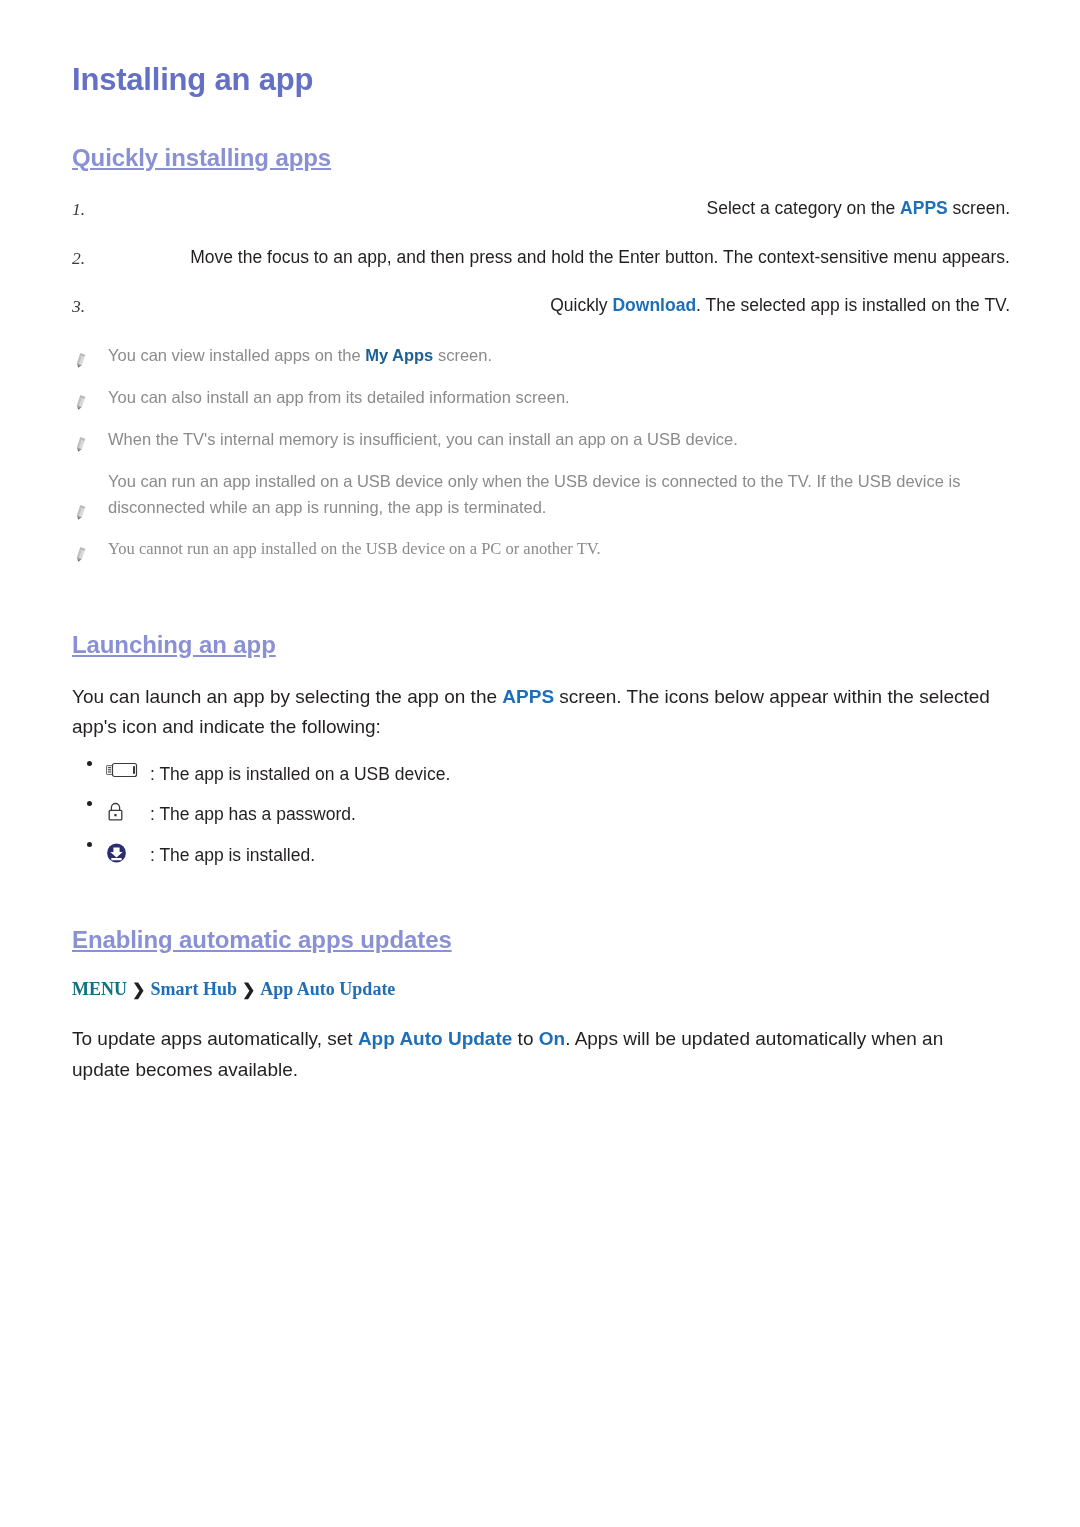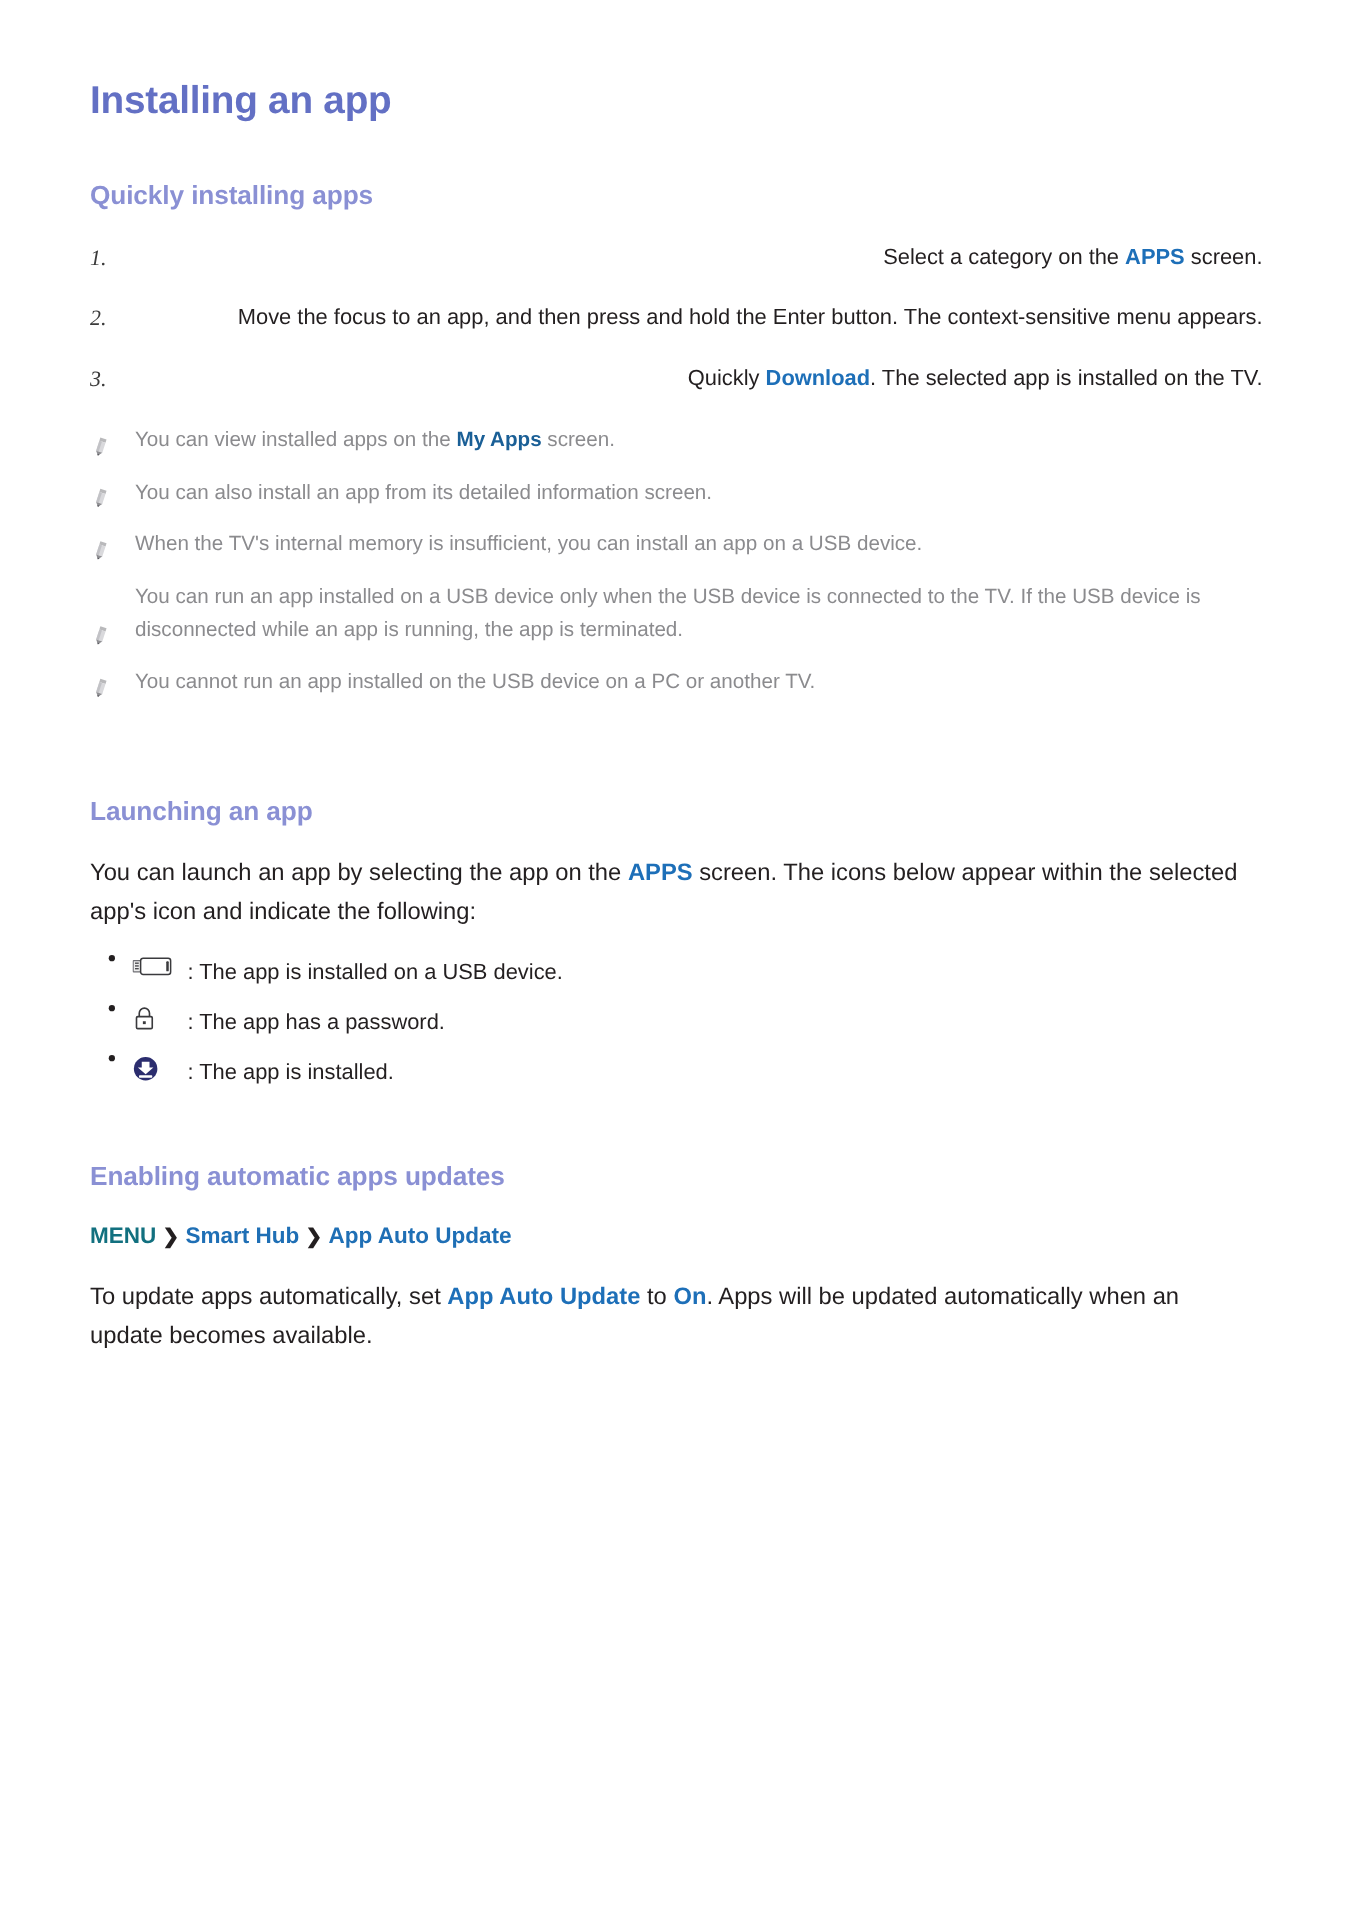--- a/index.html
+++ b/index.html
@@ -25,26 +25,27 @@
   
   .page-title {
     font-size: 31px;
     font-weight: bold;
     color: #6370c4;
     letter-spacing: -0.2px;
     margin: 0 0 46px 0;
     line-height: 1.15;
   }
   .section-head {
-    font-size: 21px;
+    font-size: 24px;
     font-weight: bold;
     color: #8a90d4;
     margin: 0 0 22px 0;
     line-height: 1.2;
     letter-spacing: -0.1px;
+    text-decoration: underline;
   }
   .section-head.tight-top { margin-top: 0; }
 
   .block { margin: 0; }
   .gap-lg { height: 58px; }
   .gap-xl { height: 62px; }
 
   
   .steps { margin: 0; padding: 0; list-style: none; }
   .step {
@@ -70,21 +71,21 @@
   
   .notes { margin: 22px 0 0 0; padding: 0; list-style: none; }
   .note {
     display: flex;
     align-items: flex-end;
     margin-bottom: 15px;
     font-size: 16.5px;
     line-height: 1.62;
     color: #8b8b8e;
   }
-  .note:last-child { margin-bottom: 16px; }
+  .note:last-child { margin-bottom: 6px; font-family: Liberation Serif, serif; }
   .note-icon {
     flex: 0 0 auto;
     width: 36px;
     padding-top: 4px;
   }
   .note-icon svg { display: block; }
   .note-text { flex: 1 1 auto; }
 
   
   .para {
@@ -129,20 +130,21 @@
   .legend-glyph svg { display: block; }
   .legend-text { flex: 1 1 auto; }
 
   
   .breadcrumb {
     font-size: 18px;
     font-weight: bold;
     margin: 0 0 22px 0;
     line-height: 1.4;
     white-space: nowrap;
+    font-family: Liberation Serif, serif;
   }
   .crumb-menu { color: #12707f; }
   .crumb-link { color: #1f6fb5; }
   .crumb-sep {
     color: #231f20;
     font-weight: bold;
     padding: 0 5px;
     font-size: 16px;
   }
 

